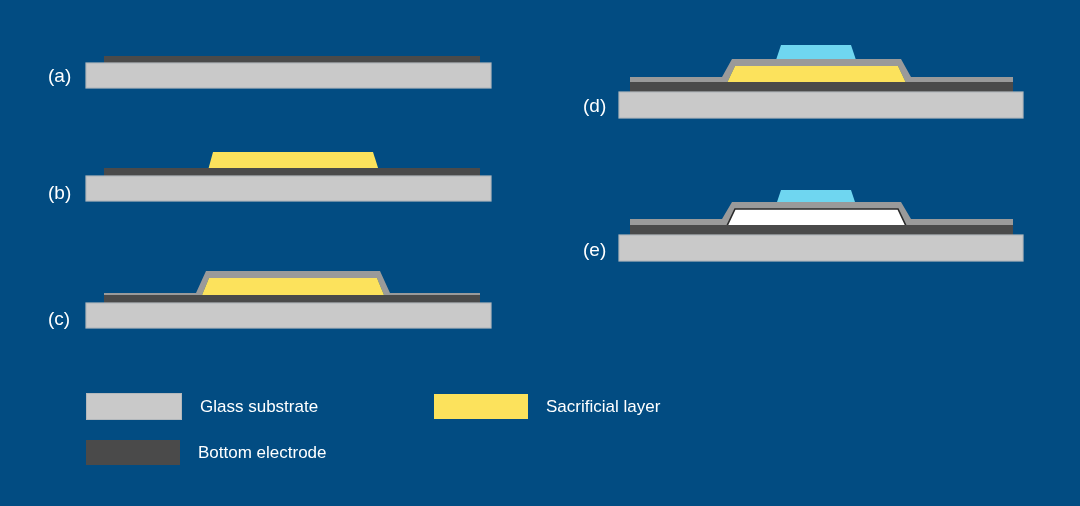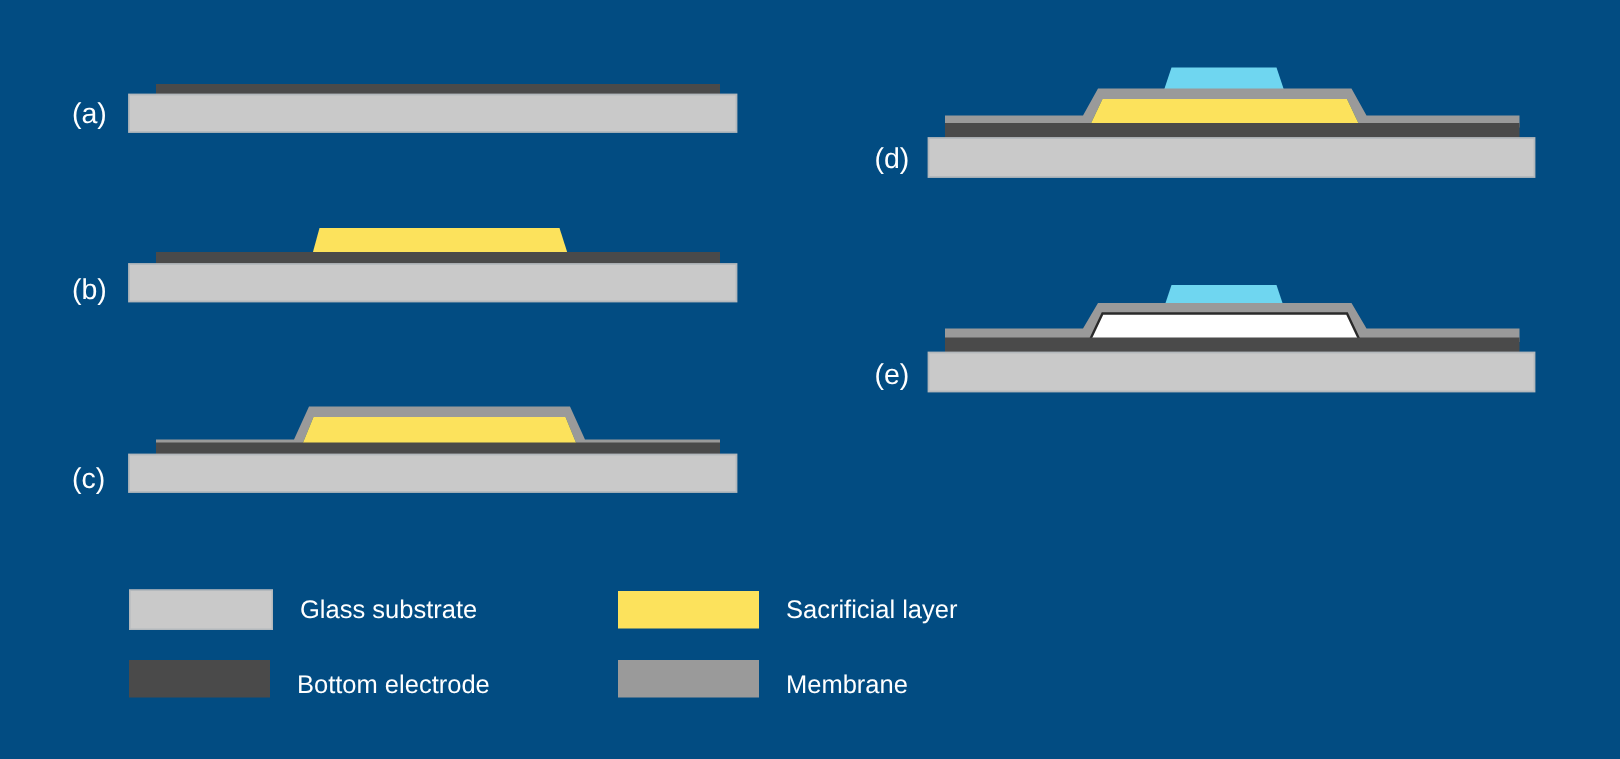--- a/index.html
+++ b/index.html
@@ -38,31 +38,31 @@
     width: 1080px;
     height: 100px;
   }
   .legend-col {
     position: absolute;
     top: 0;
     width: 330px;
     height: 100px;
   }
   .legend-col.col-1 { left: 86px; }
-  .legend-col.col-2 { left: 412px; }
+  .legend-col.col-2 { left: 434px; }
   .legend-col.col-3 { left: 776px; }
   .legend-row {
     position: absolute;
     left: 0;
     display: flex;
     align-items: center;
     height: 26px;
   }
   .legend-row.row-1 { top: 13px; }
-  .legend-row.row-2 { top: 59px; align-items: flex-end; }
+  .legend-row.row-2 { top: 59px; }
   .legend-swatch {
     width: 94px;
     height: 25px;
     flex: 0 0 auto;
   }
   .legend-text {
     margin-left: 18px;
     font-family: "Liberation Sans", sans-serif;
     font-size: 17px;
     color: #FFFFFF;
@@ -130,24 +130,20 @@
         <span class="legend-swatch" style="background:#4A4A4A;"></span>
         <span class="legend-text">Bottom electrode</span>
       </div>
     </div>
 
     <div class="legend-col col-2">
       <div class="legend-row row-1">
         <span class="legend-swatch" style="background:#FCE25C;"></span>
         <span class="legend-text">Sacrificial layer</span>
       </div>
-      <div class="legend-row row-2">
-        <span class="legend-swatch" style="background:#9A9A9A;"></span>
-        <span class="legend-text">Membrane</span>
-      </div>
     </div>
 
     <div class="legend-col col-3">
     </div>
 
   </div>
 
 </div>
 
 </body></html>

